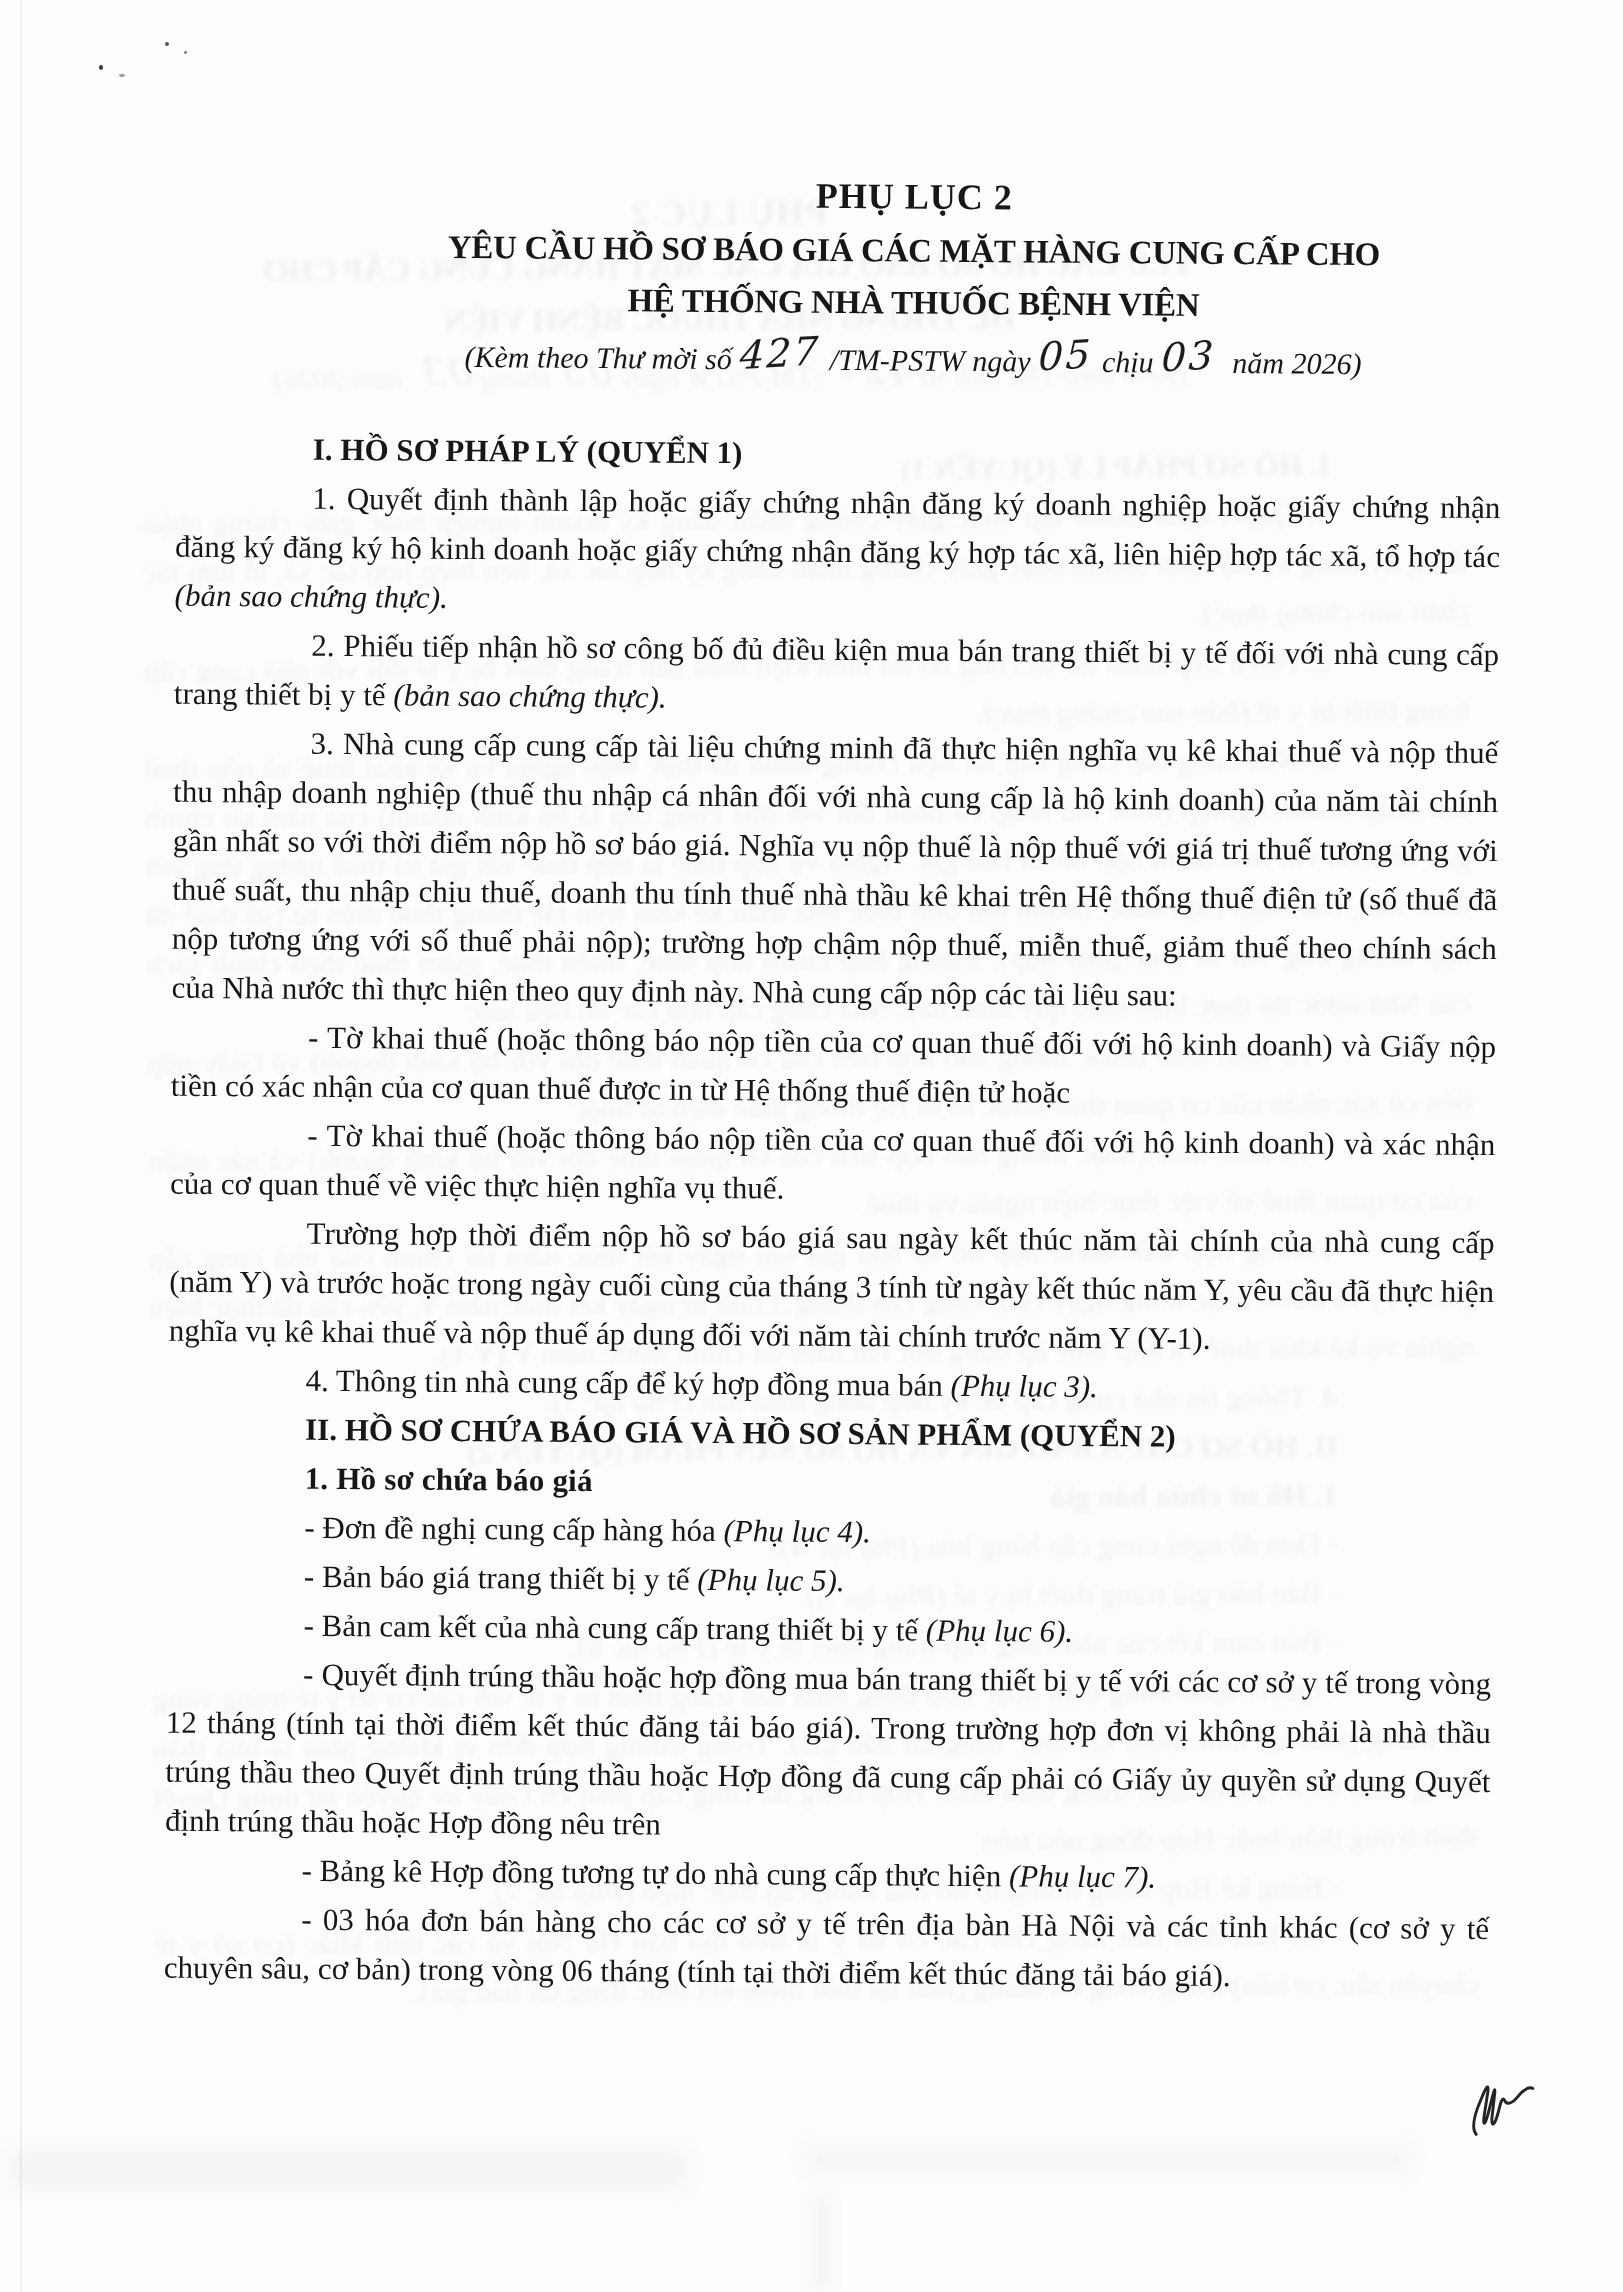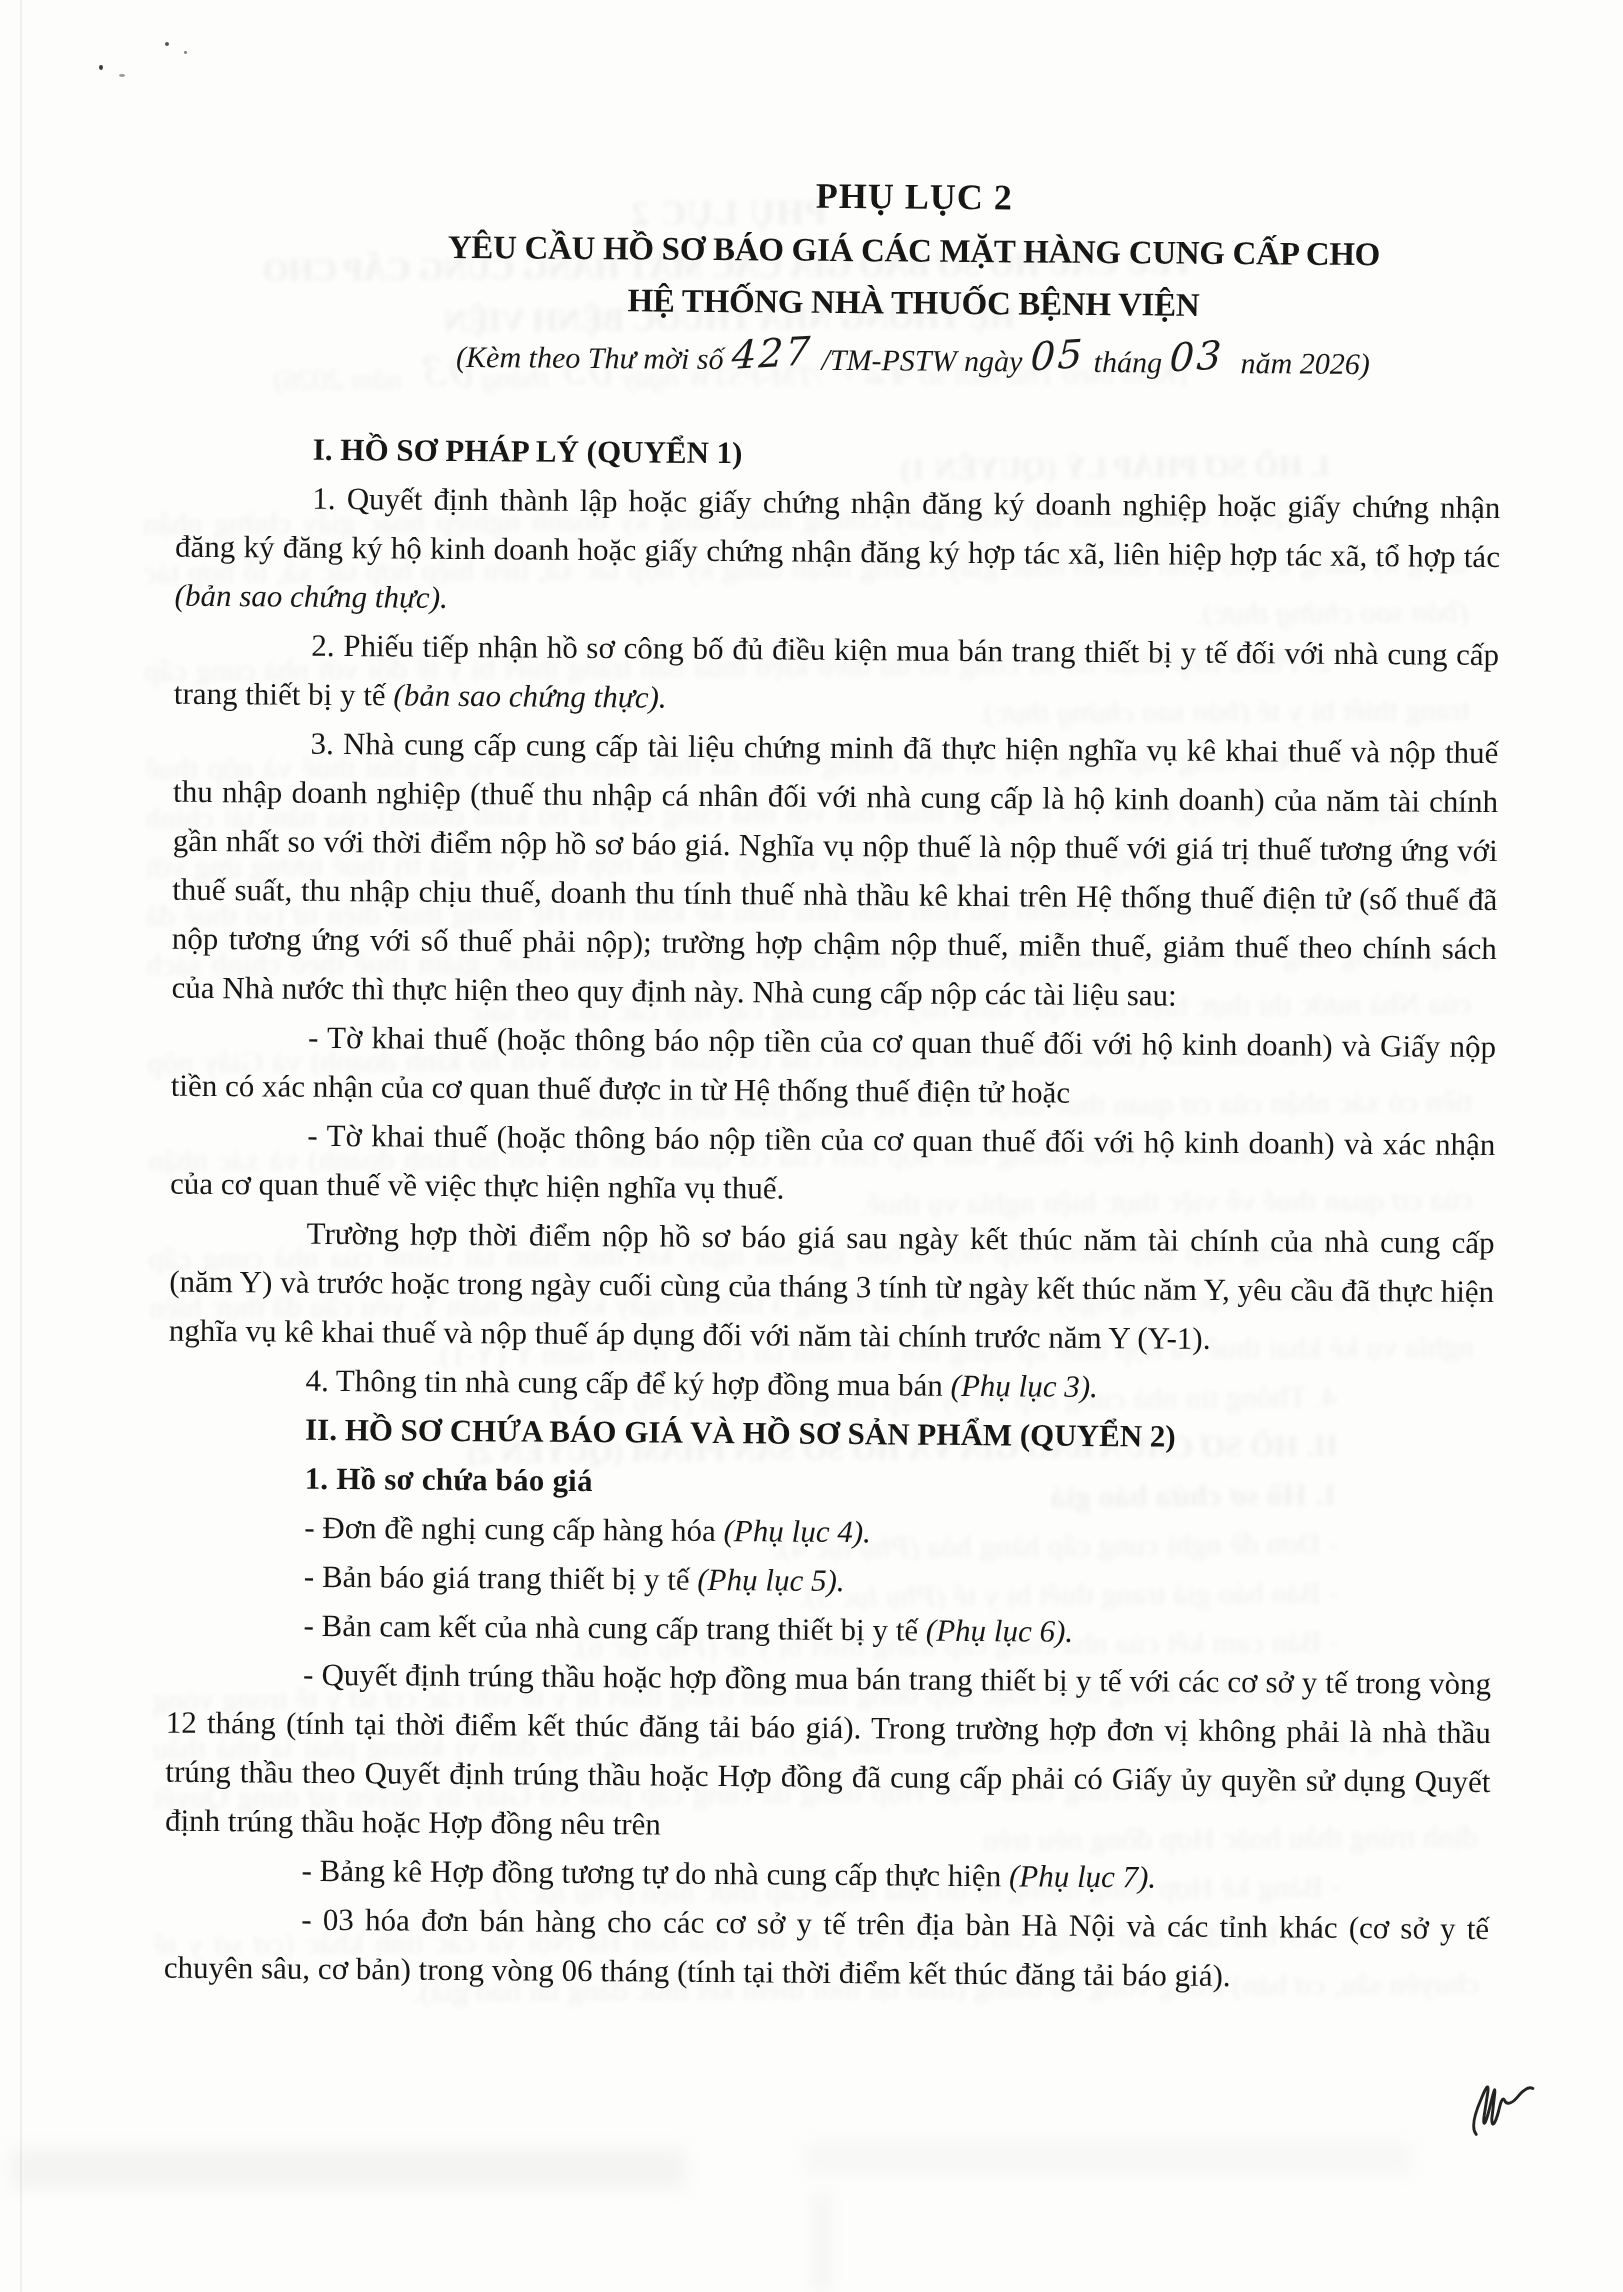--- a/index.html
+++ b/index.html
@@ -114,21 +114,21 @@
   <div class="speck s4"></div>
   <div class="smudge m1"></div>
   <div class="smudge m2"></div>
   <div class="smudge m3"></div>
 
   <div class="content" id="content">
     <div class="title-block">
       <div class="t1">PHỤ LỤC 2</div>
       <div class="t2">YÊU CẦU HỒ SƠ BÁO GIÁ CÁC MẶT HÀNG CUNG CẤP CHO</div>
       <div class="t2">HỆ THỐNG NHÀ THUỐC BỆNH VIỆN</div>
-      <div class="subtitle"><span>(Kèm theo Thư mời số</span><span class="hw">427</span><span>/TM-PSTW ngày</span><span class="hw">05</span><span>tháng</span><span class="hw">03</span> <span>năm 2026)</span></div>
+      <div class="subtitle"><span>(Kèm theo Thư mời số</span><span class="hw">427</span><span>/TM-PSTW ngày</span><span class="hw">05</span><span>chịu</span><span class="hw">03</span> <span>năm 2026)</span></div>
     </div>
     <div class="doc-body" id="doc-body">
         <p class="heading"><span>I. HỒ SƠ PHÁP LÝ (QUYỂN 1)</span></p>
         <p class="para"><span>1. Quyết định thành lập hoặc giấy chứng nhận đăng ký doanh nghiệp hoặc giấy chứng nhận đăng ký đăng ký hộ kinh doanh hoặc giấy chứng nhận đăng ký hợp tác xã, liên hiệp hợp tác xã, tổ hợp tác </span><span class="i">(bản sao chứng thực).</span></p>
         <p class="para"><span>2. Phiếu tiếp nhận hồ sơ công bố đủ điều kiện mua bán trang thiết bị y tế đối với nhà cung cấp trang thiết bị y tế </span><span class="i">(bản sao chứng thực).</span></p>
         <p class="para"><span>3. Nhà cung cấp cung cấp tài liệu chứng minh đã thực hiện nghĩa vụ kê khai thuế và nộp thuế thu nhập doanh nghiệp (thuế thu nhập cá nhân đối với nhà cung cấp là hộ kinh doanh) của năm tài chính gần nhất so với thời điểm nộp hồ sơ báo giá. Nghĩa vụ nộp thuế là nộp thuế với giá trị thuế tương ứng với thuế suất, thu nhập chịu thuế, doanh thu tính thuế nhà thầu kê khai trên Hệ thống thuế điện tử (số thuế đã nộp tương ứng với số thuế phải nộp); trường hợp chậm nộp thuế, miễn thuế, giảm thuế theo chính sách của Nhà nước thì thực hiện theo quy định này. Nhà cung cấp nộp các tài liệu sau:</span></p>
         <p class="para"><span>- Tờ khai thuế (hoặc thông báo nộp tiền của cơ quan thuế đối với hộ kinh doanh) và Giấy nộp tiền có xác nhận của cơ quan thuế được in từ Hệ thống thuế điện tử hoặc</span></p>
         <p class="para"><span>- Tờ khai thuế (hoặc thông báo nộp tiền của cơ quan thuế đối với hộ kinh doanh) và xác nhận của cơ quan thuế về việc thực hiện nghĩa vụ thuế.</span></p>
         <p class="para"><span>Trường hợp thời điểm nộp hồ sơ báo giá sau ngày kết thúc năm tài chính của nhà cung cấp (năm Y) và trước hoặc trong ngày cuối cùng của tháng 3 tính từ ngày kết thúc năm Y, yêu cầu đã thực hiện nghĩa vụ kê khai thuế và nộp thuế áp dụng đối với năm tài chính trước năm Y (Y-1).</span></p>
         <p class="para"><span>4. Thông tin nhà cung cấp để ký hợp đồng mua bán </span><span class="i">(Phụ lục 3).</span></p>

